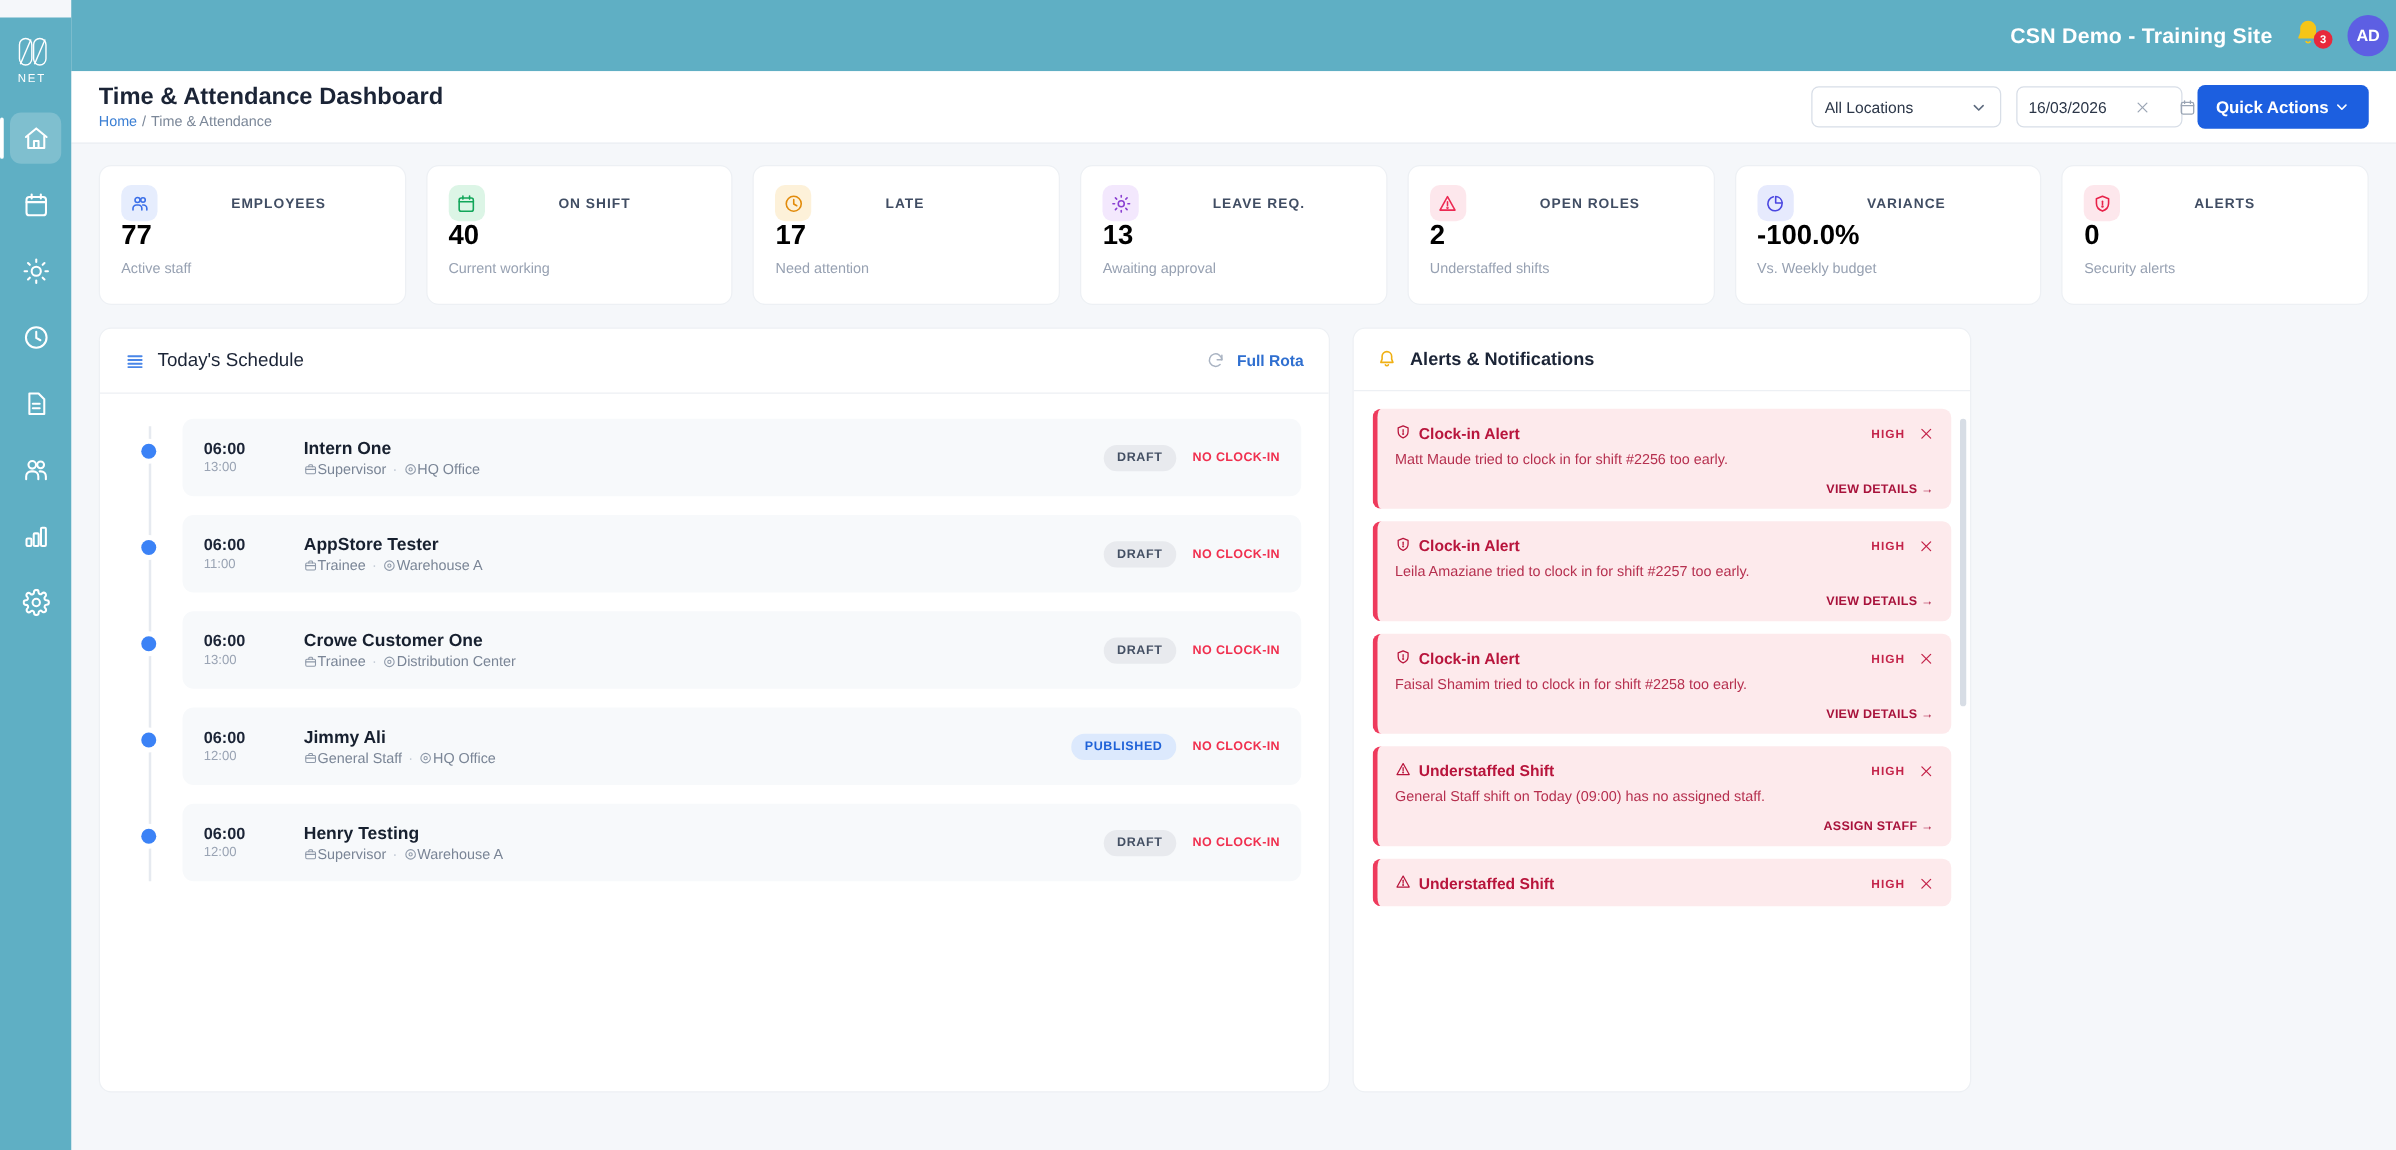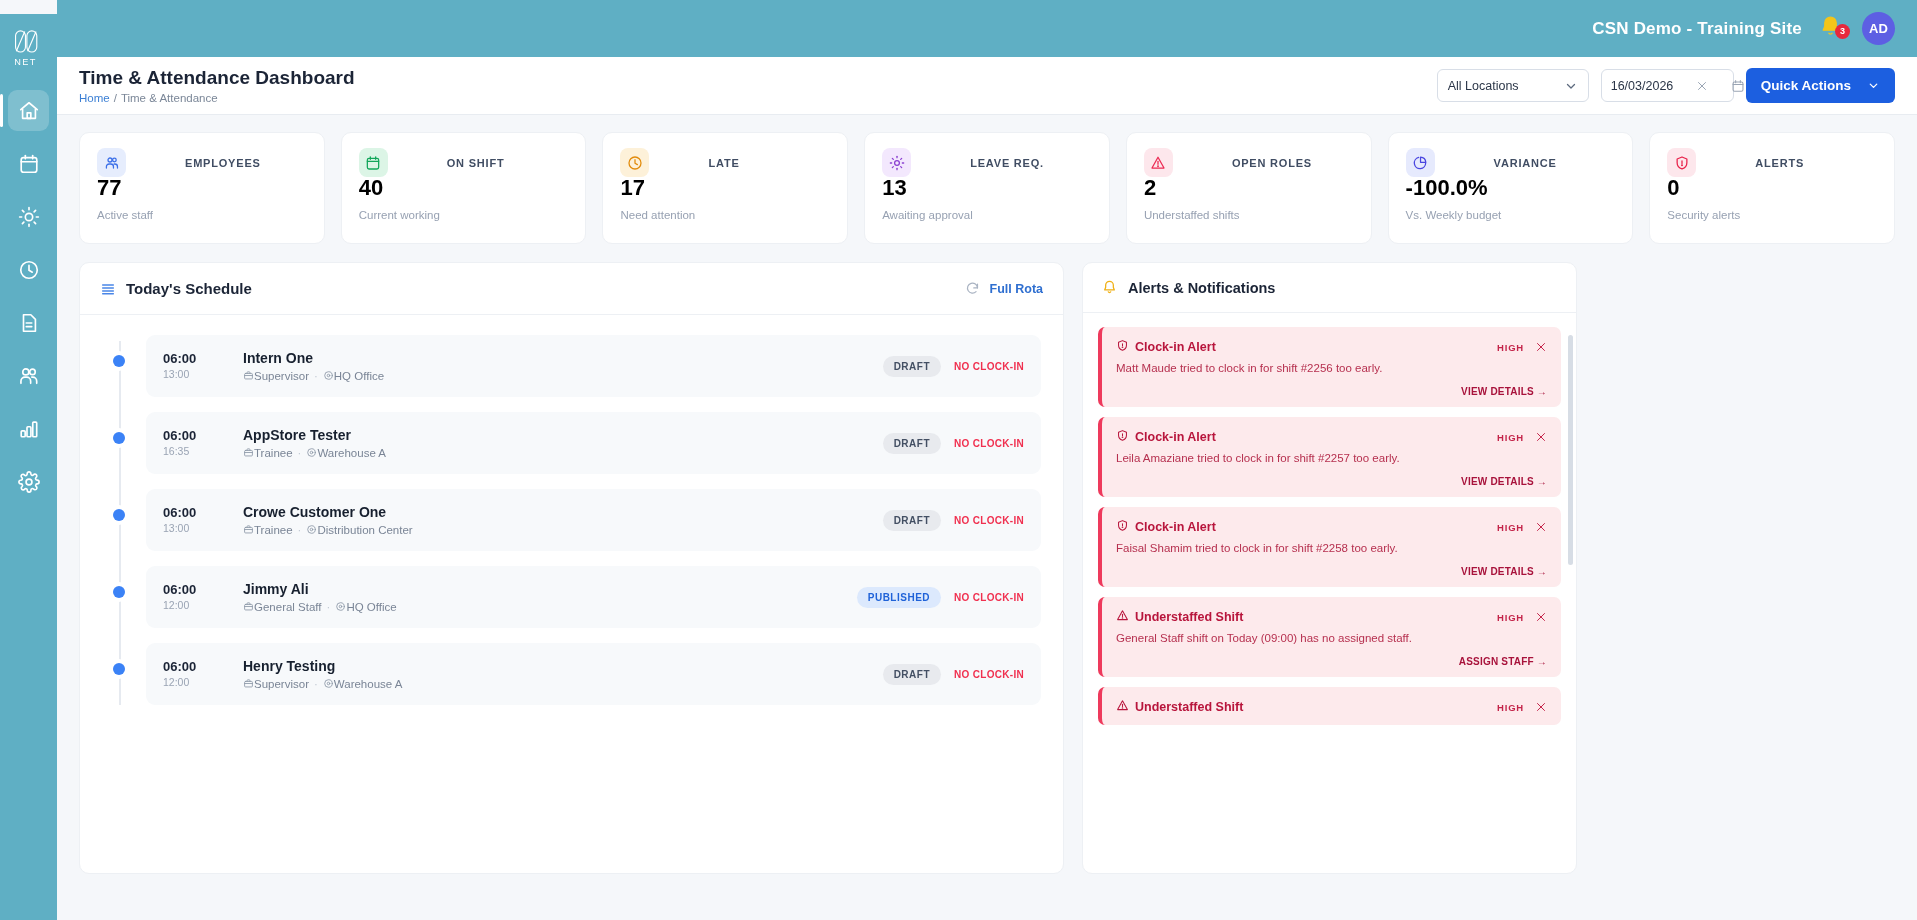--- a/index.html
+++ b/index.html
@@ -32,21 +32,21 @@
     width: 3px; height: 33px; background: #fff; border-radius: 2px;
   }
   .nav-item svg { width: 22px; height: 22px; display:block; }
 
   
   #topbar {
     position: absolute; left: 57px; top: 0;
     width: 1860px; height: 57px;
     background: #5fafc4;
     display: flex; align-items: center; justify-content: flex-end;
-    padding-right: 22px; gap: 16px;
+    padding-right: 6px; gap: 16px;
   }
   #tenant-name { color: #fff; font-size: 17px; font-weight: bold; letter-spacing: .2px; }
   #bell-wrap { position: relative; width: 28px; height: 30px; cursor: pointer; }
   #bell-badge {
     position: absolute; right: -4px; top: 10px;
     background: #e8283c; color: #fff; font-size: 9px; font-weight: bold;
     min-width: 15px; height: 15px; border-radius: 8px;
     display: flex; align-items: center; justify-content: center; padding: 0 3px;
   }
   #avatar {
@@ -77,21 +77,21 @@
   .date-box {
     width: 133px; height: 33px; border: 1px solid #d8dee7; border-radius: 6px;
     background: #fff; display: flex; align-items: center; gap: 23px;
     padding: 0 9px; font-size: 12.5px; color: #2b3648; cursor: text;
   }
   .date-box .dv { flex: 1; }
   .icon-btn { color: #9aa5b4; cursor: pointer; display: flex; align-items: center; }
   #quick-actions {
     height: 35px; background: #1c5fe0; color: #fff; border: none; border-radius: 6px;
     padding: 0 15px; font-size: 13.5px; font-weight: bold; cursor: pointer;
-    display: flex; align-items: center; gap: 16px; font-family: inherit;
+    display: flex; align-items: center; gap: 4px; font-family: inherit;
   }
 
   
   #content { position: absolute; left: 57px; top: 115px; width: 1860px; height: 805px; padding: 17px 22px 0 22px; }
 
   
   #kpi-row { display: flex; gap: 16px; }
   .kpi {
     flex: 1; background: #fff; border: 1px solid #edf0f4; border-radius: 10px;
     padding: 15px 17px 17px 17px; min-height: 112px;
@@ -106,21 +106,21 @@
   
   #panels { display: flex; gap: 18px; margin-top: 18px; }
   #schedule-panel {
     width: 985px; background: #fff; border: 1px solid #edf0f4; border-radius: 10px;
     height: 612px; overflow: hidden;
   }
   #schedule-head {
     height: 52px; border-bottom: 1px solid #edf0f4; display: flex; align-items: center;
     padding: 0 20px; gap: 10px;
   }
-  #schedule-title { font-size: 15px; font-weight: bold; color: #1b2436; }
+  #schedule-title { font-size: 15px; font-weight: normal; color: #1b2436; }
   #schedule-head .spacer { flex: 1; }
   #full-rota { color: #2f6fd0; font-size: 12.5px; font-weight: bold; text-decoration: none; cursor: pointer; }
   #refresh-icon { color: #a9b3c2; cursor: pointer; display: flex; }
 
   #timeline { position: relative; padding: 20px 22px 0 22px; }
   #timeline::before {
     content: ""; position: absolute; left: 39px; top: 26px; bottom: 0;
     width: 2px; background: #e6eaf0;
   }
   .sched-row { display: flex; align-items: flex-start; margin-bottom: 15px; position: relative; }
@@ -462,21 +462,21 @@
                 <span class="pill draft">DRAFT</span>
                 <span class="noclock">NO CLOCK-IN</span>
               </div>
             </div>
           </div>
           <div class="sched-row">
             <div class="dot"></div>
             <div class="sched-card">
               <div class="times">
                 <div class="t-start">06:00</div>
-                <div class="t-end">16:35</div>
+                <div class="t-end">11:00</div>
               </div>
               <div class="who">
                 <div class="who-name">AppStore Tester</div>
                 <div class="who-meta">
                   <span class="chunk">
                     <span><svg viewBox="0 0 24 24" fill="none" stroke="#8e99a9" stroke-width="1.9" stroke-linecap="round" stroke-linejoin="round">
                         <rect x="3.5" y="7.5" width="17" height="12" rx="2"></rect>
                         <path d="M8.8 7.5V5.6a1.6 1.6 0 0 1 1.6-1.6h3.2a1.6 1.6 0 0 1 1.6 1.6v1.9"></path>
                         <line x1="3.5" y1="12" x2="20.5" y2="12"></line>
                       </svg></span>

